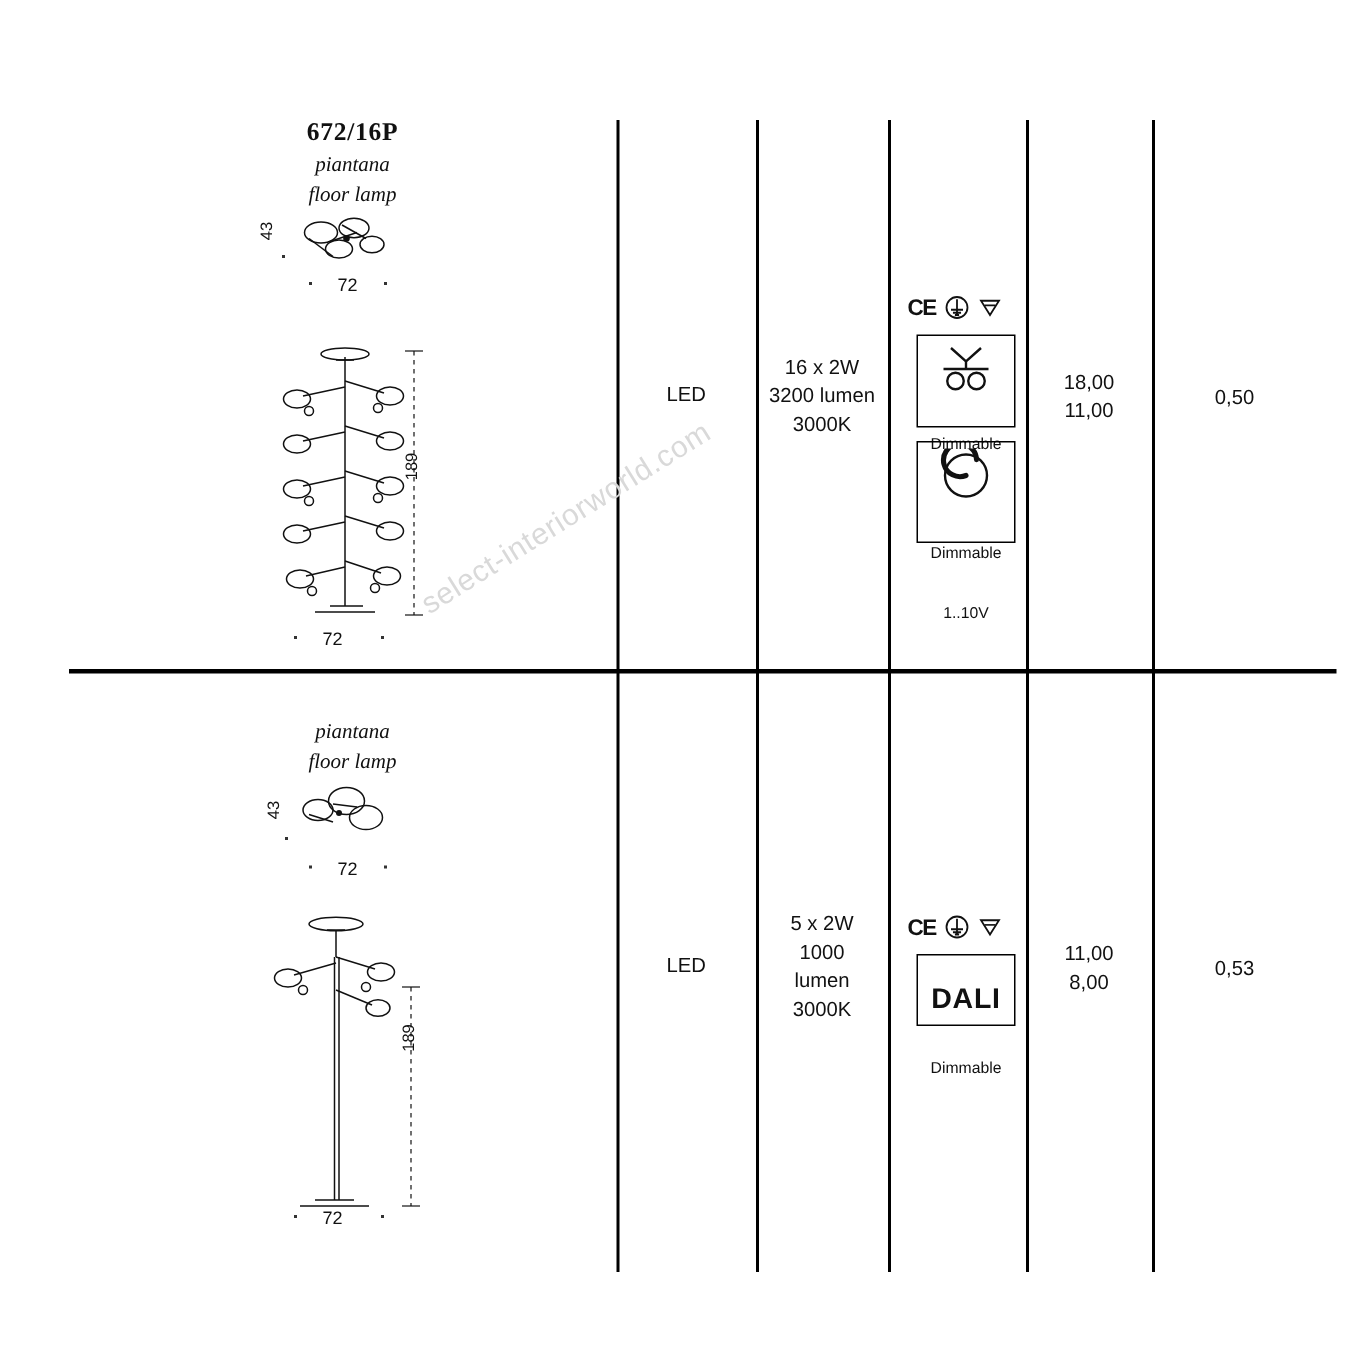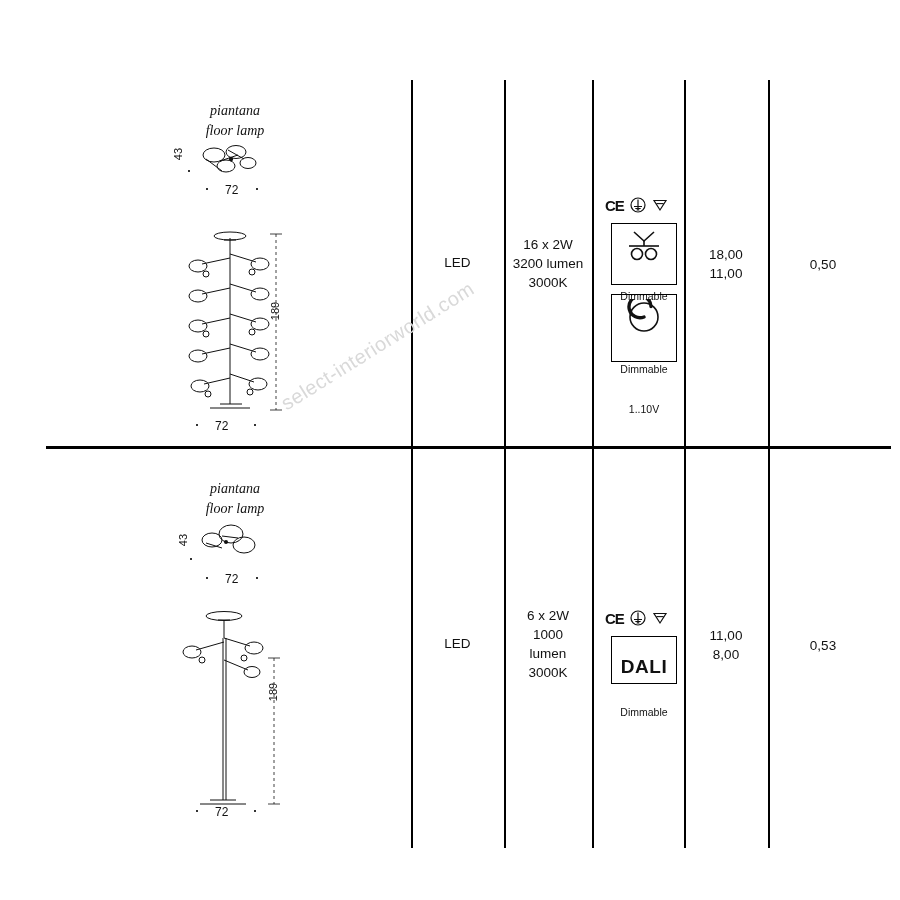--- a/index.html
+++ b/index.html
@@ -141,20 +141,21 @@
   <div class="vrule" style="left:592px; top:80px; height:768px;"></div>
   <div class="vrule" style="left:684px; top:80px; height:768px;"></div>
   <div class="vrule" style="left:768px; top:80px; height:768px;"></div>
 
   <div class="hrule" style="left:46px; top:446px; width:845px;"></div>
 
   <div class="watermark">select-interiorworld.com</div>
 
   <div class="row" style="top:0; height:446px;">
 
+    <div class="code" style="left:150px; top:78px; width:170px;">672/16P</div>
     <div class="ital" style="left:150px; top:103px; width:170px;">piantana</div>
     <div class="ital" style="left:150px; top:123px; width:170px;">floor lamp</div>
 
     <div style="position:absolute; left:176px; top:137px;">
       <svg width="110" height="46" viewBox="0 0 110 46">
         <g fill="none" stroke="#111" stroke-width="1">
           <ellipse cx="38" cy="18" rx="11" ry="7"></ellipse>
           <ellipse cx="60" cy="15" rx="10" ry="6.5"></ellipse>
           <ellipse cx="50" cy="29" rx="9" ry="6"></ellipse>
           <ellipse cx="72" cy="26" rx="8" ry="5.5"></ellipse>
@@ -343,21 +344,21 @@
         </g>
       </svg>
     </div>
     <div class="dim-v" style="left:264px; top:240px;">189</div>
     <div class="dim" style="left:215px; top:359px;">72</div>
     <div style="position:absolute;left:196px;top:364px;width:2px;height:2px;background:#333;"></div>
     <div style="position:absolute;left:254px;top:364px;width:2px;height:2px;background:#333;"></div>
 
     <div class="cell" style="left:411px; top:188px; width:93px;">LED</div>
 
-    <div class="cell" style="left:504px; top:160px; width:88px;">6 x 2W</div>
+    <div class="cell" style="left:504px; top:160px; width:88px;">5 x 2W</div>
     <div class="cell" style="left:504px; top:179px; width:88px;">1000</div>
     <div class="cell" style="left:504px; top:198px; width:88px;">lumen</div>
     <div class="cell" style="left:504px; top:217px; width:88px;">3000K</div>
 
     <div class="marks" style="left:605px; top:163px; width:78px;">
       <div class="ce-line">
         <span class="ce-text">CE</span>
         <span>
           <svg width="16" height="16" viewBox="0 0 16 16">
             <circle cx="8" cy="8" r="7" fill="none" stroke="#111" stroke-width="1.2"></circle>

